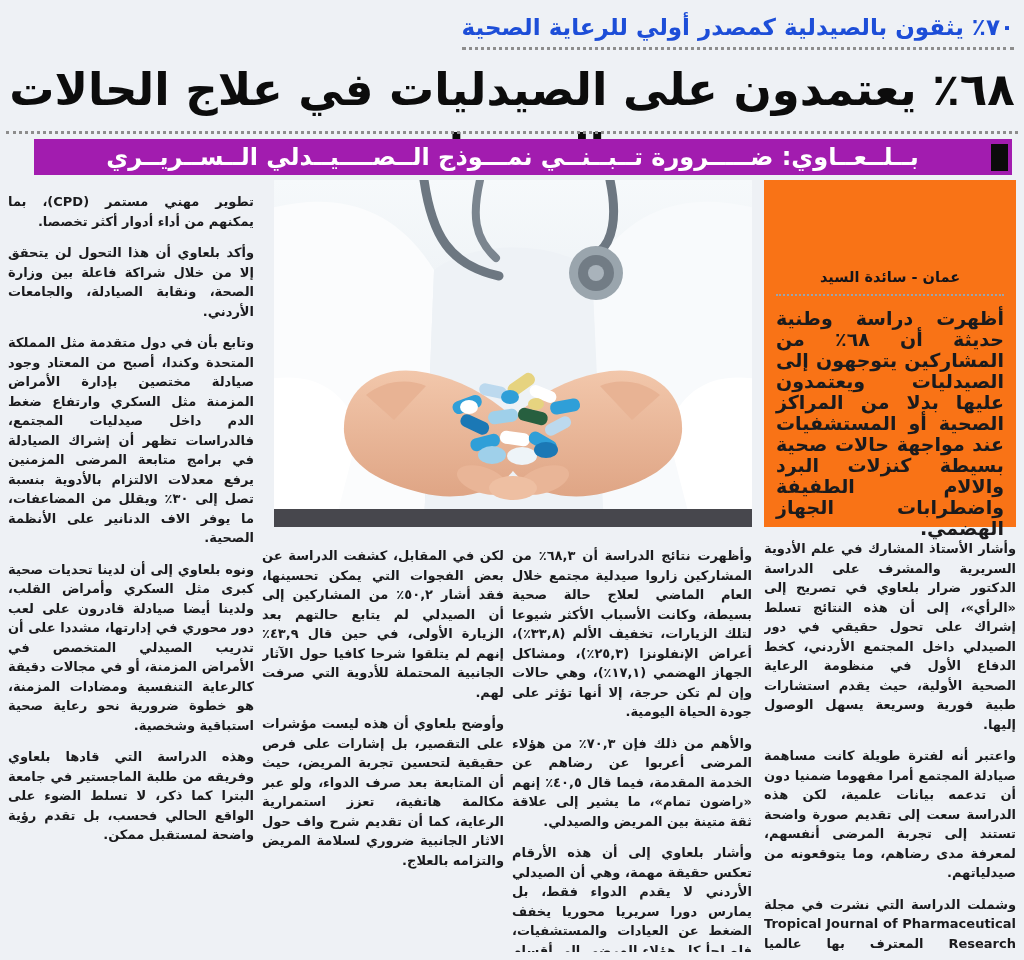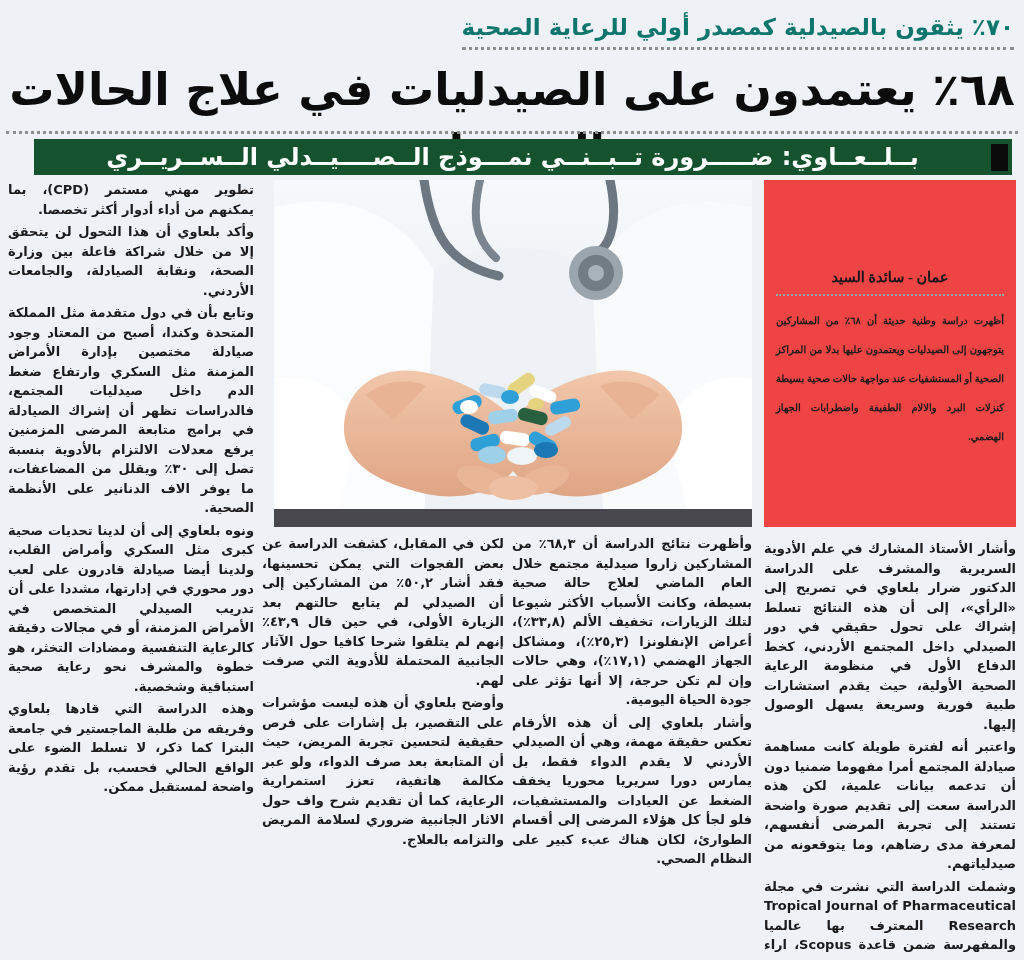--- a/index.html
+++ b/index.html
@@ -8,77 +8,76 @@
     background:#eef1f5;
     font-family:"DejaVu Sans", sans-serif;
     overflow:hidden;
     color:#1b1b1d;
   }
   .page{position:relative;width:1024px;height:960px;direction:rtl;}
 
   
   .kicker{
     position:absolute;top:14px;right:10px;
-    font-size:23px;font-weight:bold;color:#0f766e;
+    font-size:23px;font-weight:bold;color:#1d4ed8;
     padding-bottom:7px;border-bottom:3px dotted #8d8d8d;
     letter-spacing:-0.5px;
   }
   .headline{
     position:absolute;top:60px;right:0;left:0;
     text-align:center;
     font-size:45px;font-weight:bold;color:#0c0c0c;
     letter-spacing:-1px;
     line-height:1.35;
   }
   .headline-rule{
     position:absolute;top:131px;left:6px;right:6px;height:0;
     border-top:3px dotted #8d8d8d;
   }
   .subbar{
     position:absolute;top:139px;right:12px;left:34px;height:36px;
-    background:#14532d;
+    background:#a21caf;
     display:flex;align-items:center;
   }
   .subbar .blacksquare{
     width:17px;height:27px;background:#0b0b0b;
     margin-right:4px;flex:0 0 auto;
   }
   .subbar .subtext{
     flex:1;text-align:center;color:#ffffff;
     font-size:24px;font-weight:bold;
     white-space:nowrap;overflow:hidden;
   }
 
   
   .col{
     position:absolute;
     font-size:13px;font-weight:bold;
     line-height:19.5px;
     text-align:justify;
     color:#1b1b1d;
   }
-  .col p{margin:0 0 3px 0;}
+  .col p{margin:12px 0 3px 0;}
   .col-1{top:180px;right:8px;width:252px;height:772px;overflow:hidden;}
   .col-2{top:534px;right:272px;width:240px;height:418px;overflow:hidden;}
   .col-3{top:534px;right:520px;width:242px;height:418px;overflow:hidden;}
   .col-4{top:180px;left:8px;width:246px;height:772px;overflow:hidden;}
 
   .lead-box{
-    background:#ef4444;
+    background:#f97316;
     height:347px;box-sizing:border-box;
     padding:88px 12px 0 12px;
     margin-bottom:12px;
-    font-family:Liberation Serif, serif;
   }
   .byline{
     text-align:center;font-size:14.5px;font-weight:bold;color:#14141a;
     padding-bottom:6px;margin-bottom:10px;
     border-bottom:2px dotted #9aa4ad;
   }
-  .lead-par{font-size:10px;line-height:29px;}
+  .lead-par{font-size:19px;line-height:21px;}
 
   
   .photo{
     position:absolute;top:180px;right:272px;width:478px;height:347px;
     background:#e7edf2;overflow:hidden;
   }
   .photo svg{display:block;}
 </style>
 </head>
 <body>
@@ -162,32 +161,33 @@
       <div class="byline">عمان - سائدة السيد</div>
       <p class="lead-par">أظهرت دراسة وطنية حديثة أن ٦٨٪ من المشاركين يتوجهون إلى الصيدليات ويعتمدون عليها بدلا من المراكز الصحية أو المستشفيات عند مواجهة حالات صحية بسيطة كنزلات البرد والالام الطفيفة واضطرابات الجهاز الهضمي.</p>
     </div>
     <p>وأشار الأستاذ المشارك في علم الأدوية السريرية والمشرف على الدراسة الدكتور ضرار بلعاوي في تصريح إلى «الرأي»، إلى أن هذه النتائج تسلط إشراك على تحول حقيقي في دور الصيدلي داخل المجتمع الأردني، كخط الدفاع الأول في منظومة الرعاية الصحية الأولية، حيث يقدم استشارات طبية فورية وسريعة يسهل الوصول إليها.</p>
     <p>واعتبر أنه لفترة طويلة كانت مساهمة صيادلة المجتمع أمرا مفهوما ضمنيا دون أن تدعمه بيانات علمية، لكن هذه الدراسة سعت إلى تقديم صورة واضحة تستند إلى تجربة المرضى أنفسهم، لمعرفة مدى رضاهم، وما يتوقعونه من صيدلياتهم.</p>
     <p>وشملت الدراسة التي نشرت في مجلة Tropical Journal of Pharmaceutical Research المعترف بها عالميا والمفهرسة ضمن قاعدة Scopus، اراء ما يقارب ٤٠٠ مواطن من مختلف محافظات المملكة، وقد ركزت على تقييم مدى رضا الجمهور عن تعامل الصيادلة مع الحالات</p>
   </div>
 
   <div class="col col-2">
     <p>وأظهرت نتائج الدراسة أن ٦٨,٣٪ من المشاركين زاروا صيدلية مجتمع خلال العام الماضي لعلاج حالة صحية بسيطة، وكانت الأسباب الأكثر شيوعا لتلك الزيارات، تخفيف الألم (٣٣,٨٪)، أعراض الإنفلونزا (٢٥,٣٪)، ومشاكل الجهاز الهضمي (١٧,١٪)، وهي حالات وإن لم تكن حرجة، إلا أنها تؤثر على جودة الحياة اليومية.</p>
+    <p>والأهم من ذلك فإن ٧٠,٣٪ من هؤلاء المرضى أعربوا عن رضاهم عن الخدمة المقدمة، فيما قال ٤٠,٥٪ إنهم «راضون تمام»، ما يشير إلى علاقة ثقة متينة بين المريض والصيدلي.</p>
     <p>وأشار بلعاوي إلى أن هذه الأرقام تعكس حقيقة مهمة، وهي أن الصيدلي الأردني لا يقدم الدواء فقط، بل يمارس دورا سريريا محوريا يخفف الضغط عن العيادات والمستشفيات، فلو لجأ كل هؤلاء المرضى إلى أقسام الطوارئ، لكان هناك عبء كبير على النظام الصحي.</p>
 
   </div>
 
   <div class="col col-3">
     <p>لكن في المقابل، كشفت الدراسة عن بعض الفجوات التي يمكن تحسينها، فقد أشار ٥٠,٢٪ من المشاركين إلى أن الصيدلي لم يتابع حالتهم بعد الزيارة الأولى، في حين قال ٤٣,٩٪ إنهم لم يتلقوا شرحا كافيا حول الآثار الجانبية المحتملة للأدوية التي صرفت لهم.</p>
     <p>وأوضح بلعاوي أن هذه ليست مؤشرات على التقصير، بل إشارات على فرص حقيقية لتحسين تجربة المريض، حيث أن المتابعة بعد صرف الدواء، ولو عبر مكالمة هاتفية، تعزز استمرارية الرعاية، كما أن تقديم شرح واف حول الاثار الجانبية ضروري لسلامة المريض والتزامه بالعلاج.</p>
 
   </div>
 
   <div class="col col-4">
     <p>تطوير مهني مستمر (CPD)، بما يمكنهم من أداء أدوار أكثر تخصصا.</p>
     <p>وأكد بلعاوي أن هذا التحول لن يتحقق إلا من خلال شراكة فاعلة بين وزارة الصحة، ونقابة الصيادلة، والجامعات الأردني.</p>
     <p>وتابع بأن في دول متقدمة مثل المملكة المتحدة وكندا، أصبح من المعتاد وجود صيادلة مختصين بإدارة الأمراض المزمنة مثل السكري وارتفاع ضغط الدم داخل صيدليات المجتمع، فالدراسات تظهر أن إشراك الصيادلة في برامج متابعة المرضى المزمنين يرفع معدلات الالتزام بالأدوية بنسبة تصل إلى ٣٠٪ ويقلل من المضاعفات، ما يوفر الاف الدنانير على الأنظمة الصحية.</p>
-    <p>ونوه بلعاوي إلى أن لدينا تحديات صحية كبرى مثل السكري وأمراض القلب، ولدينا أيضا صيادلة قادرون على لعب دور محوري في إدارتها، مشددا على أن تدريب الصيدلي المتخصص في الأمراض المزمنة، أو في مجالات دقيقة كالرعاية التنفسية ومضادات التخثر، هو خطوة والمشرف نحو رعاية صحية استباقية وشخصية.</p>
+    <p>ونوه بلعاوي إلى أن لدينا تحديات صحية كبرى مثل السكري وأمراض القلب، ولدينا أيضا صيادلة قادرون على لعب دور محوري في إدارتها، مشددا على أن تدريب الصيدلي المتخصص في الأمراض المزمنة، أو في مجالات دقيقة كالرعاية التنفسية ومضادات المزمنة، هو خطوة ضرورية نحو رعاية صحية استباقية وشخصية.</p>
     <p>وهذه الدراسة التي قادها بلعاوي وفريقه من طلبة الماجستير في جامعة البترا كما ذكر، لا تسلط الضوء على الواقع الحالي فحسب، بل تقدم رؤية واضحة لمستقبل ممكن.</p>
 
   </div>
 
 </div>
 
 </body></html>

